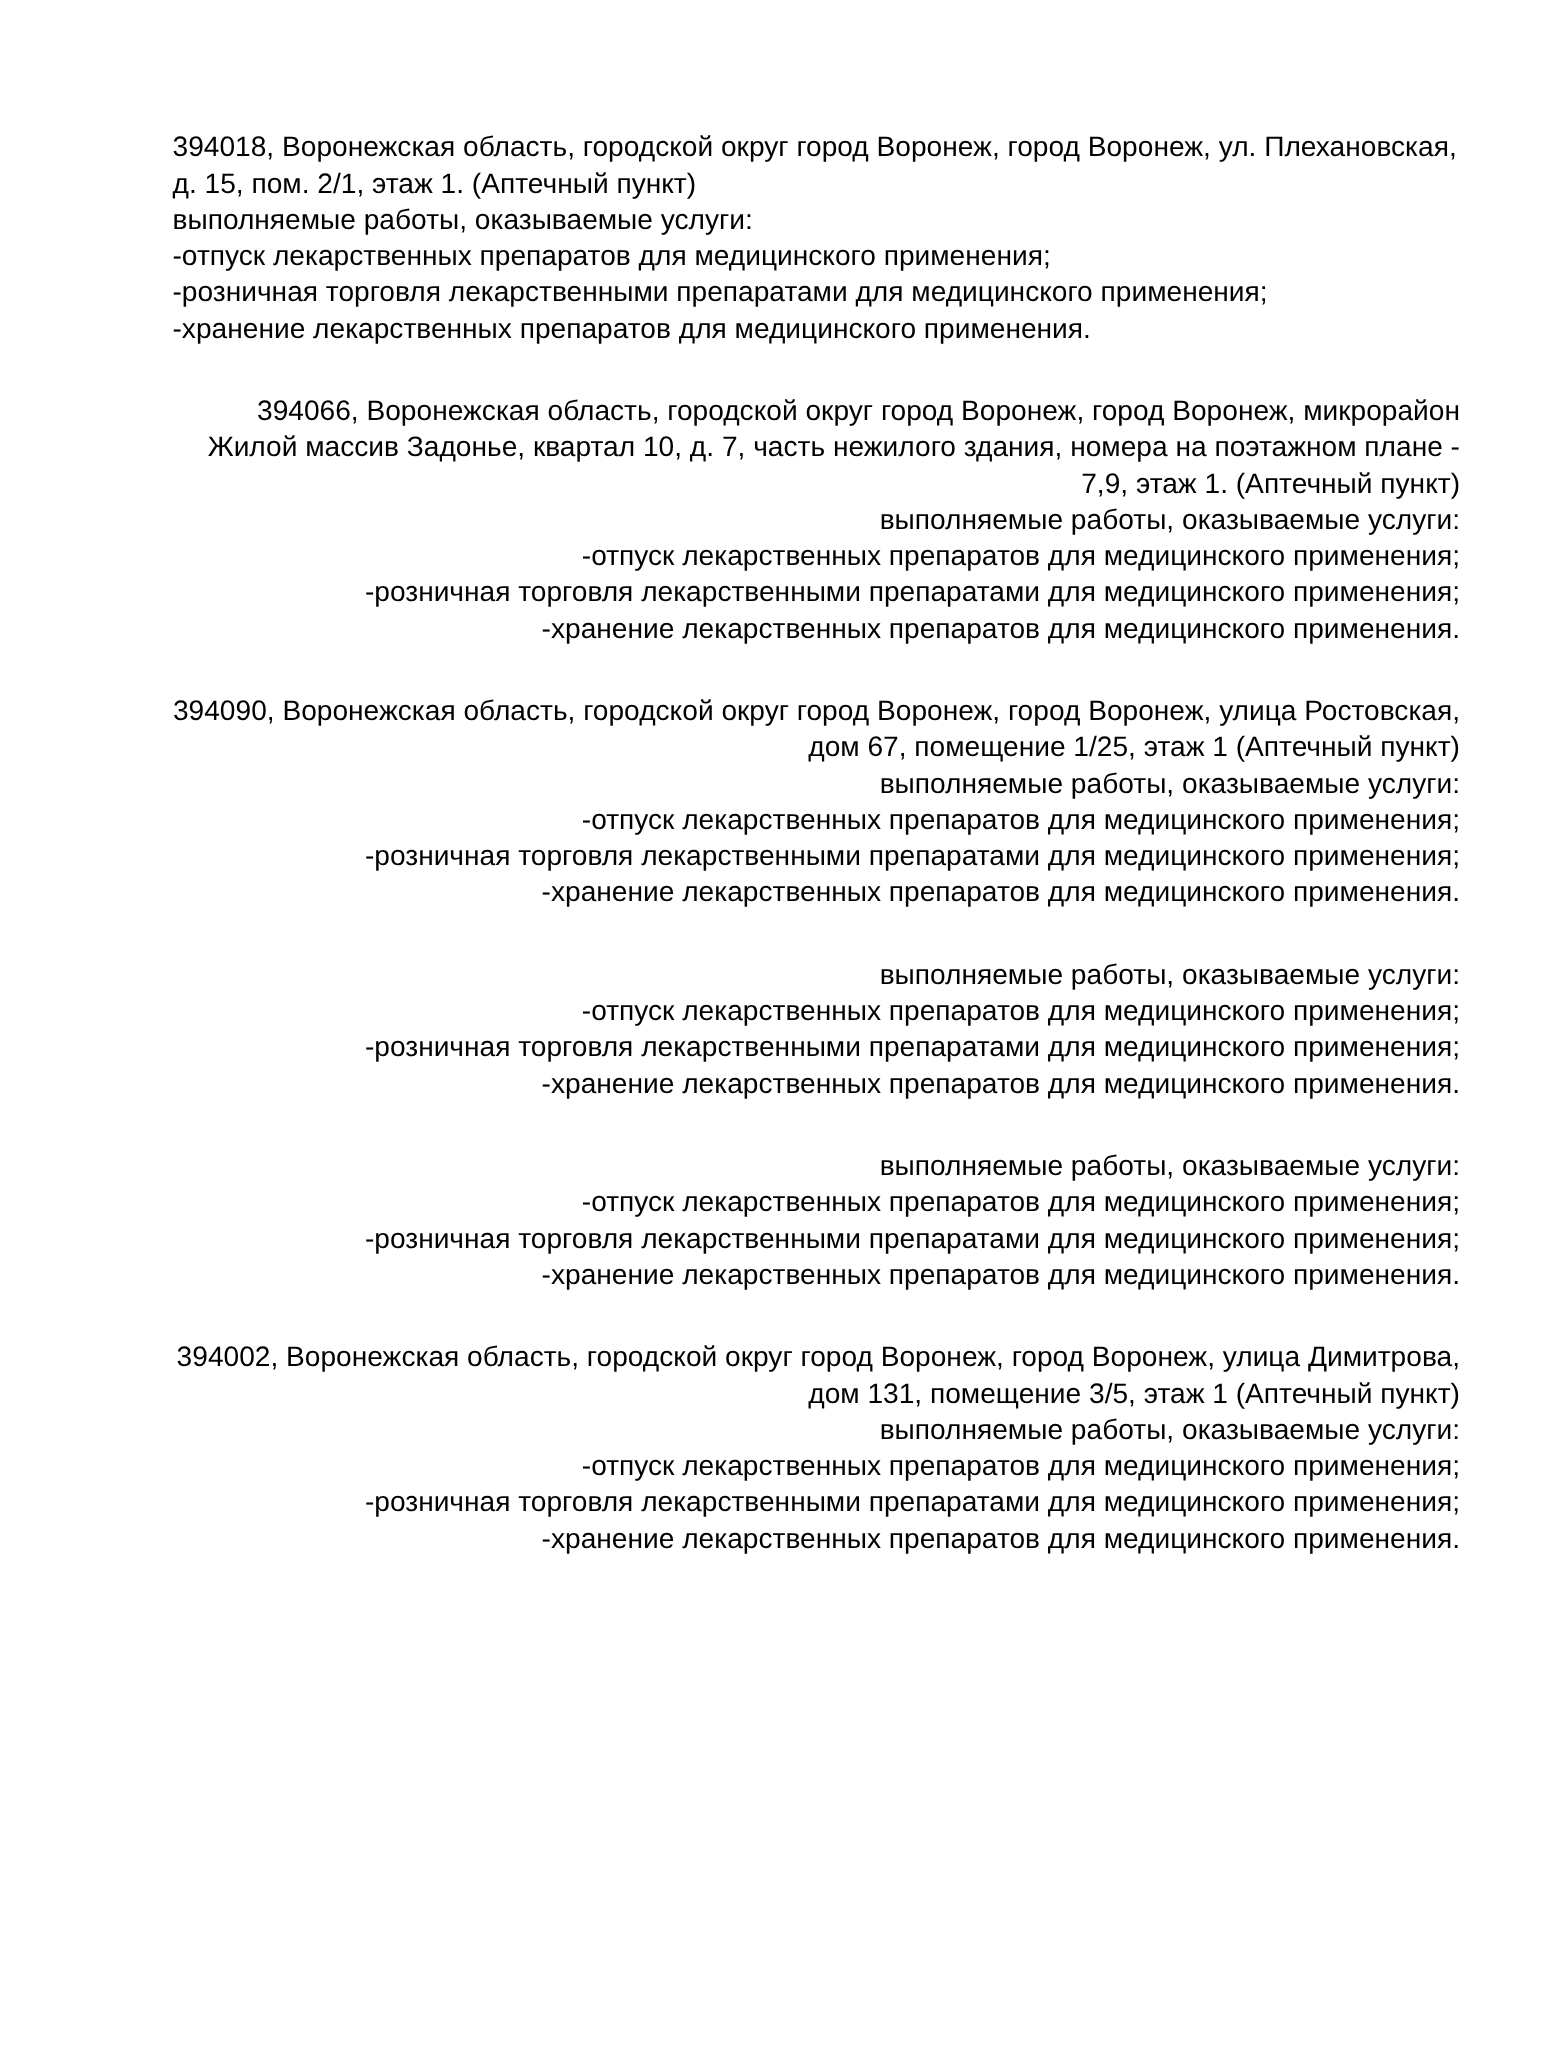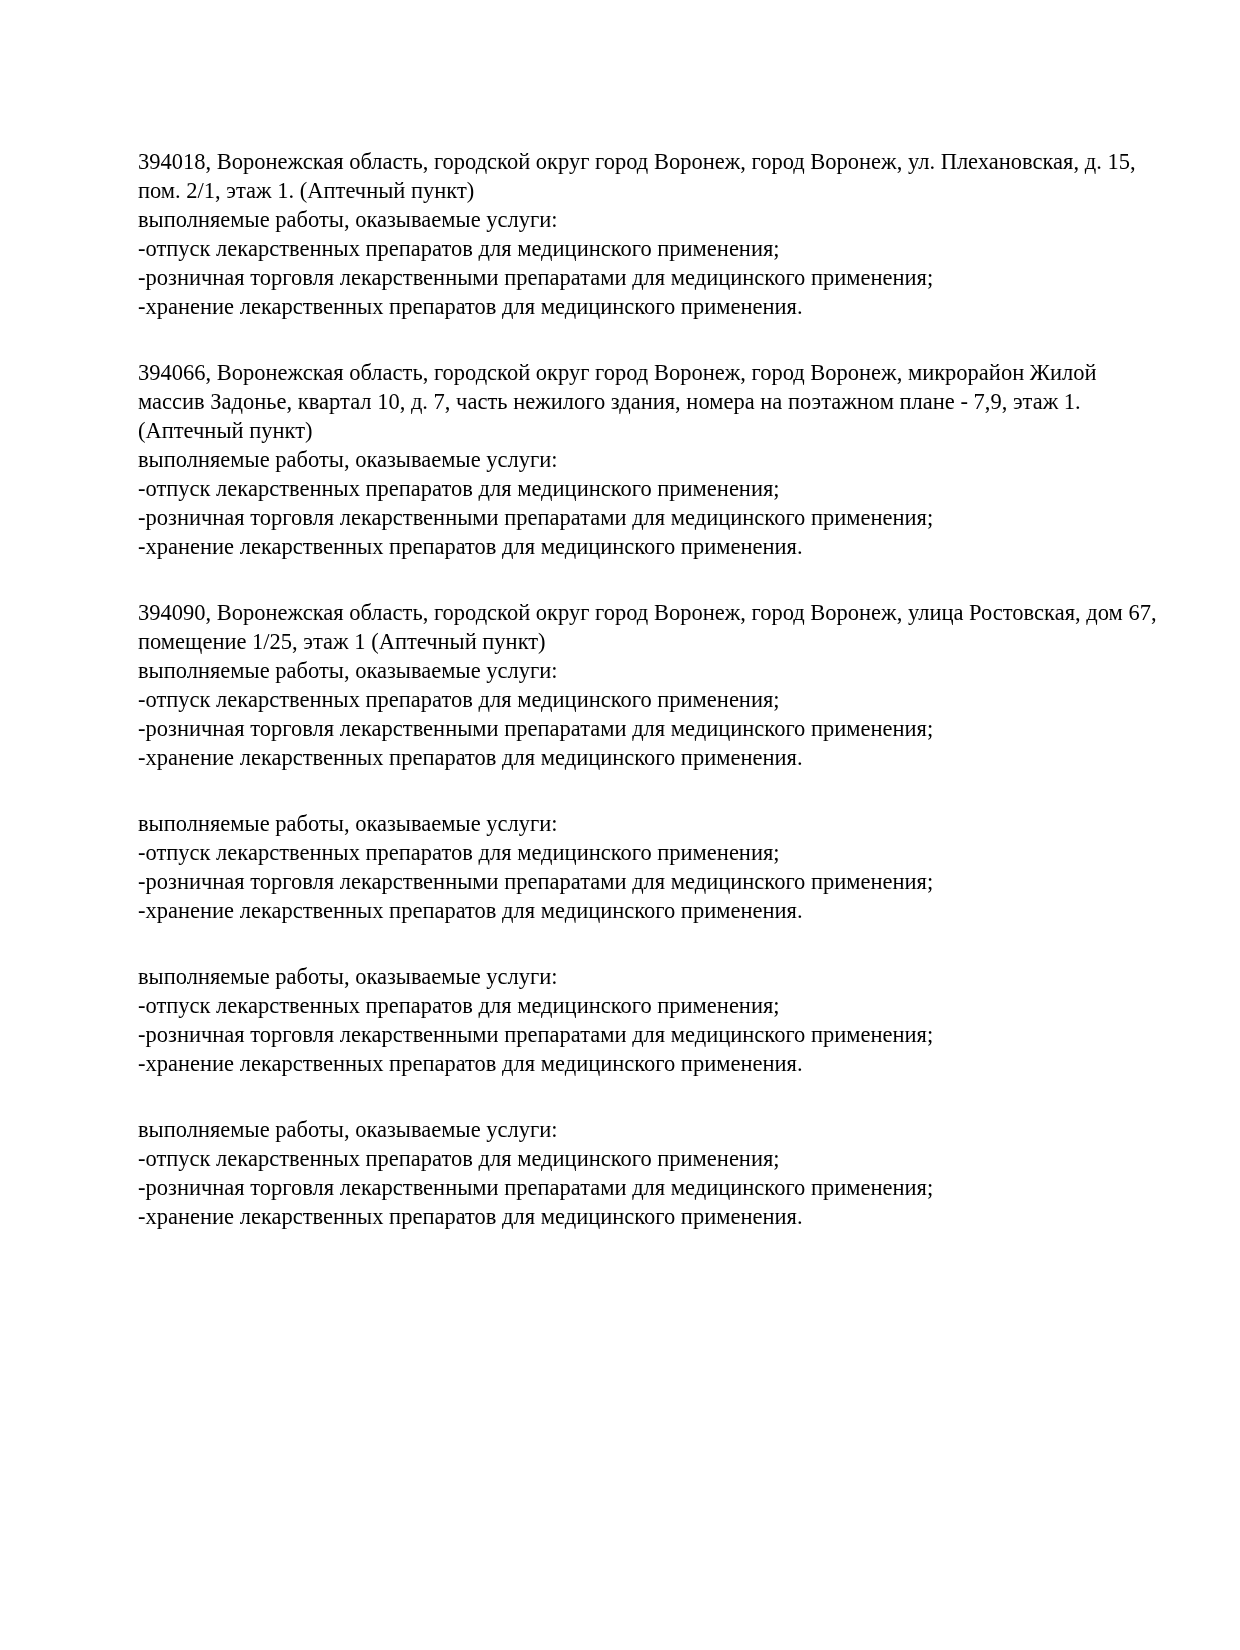--- a/index.html
+++ b/index.html
@@ -11,29 +11,29 @@
     height: 1650px;
     background: #ffffff;
     position: relative;
     overflow: hidden;
   }
   .page {
     position: absolute;
     left: 138px;
     top: 103px;
     width: 1030px;
-    font-family: Liberation Serif, serif;
+    font-family: Liberation Sans, sans-serif;
     font-size: 22.5px;
     line-height: 29px;
     color: #000000;
     text-align: left;
-    margin-top: 44px;
   }
   .entry + .entry {
     margin-top: 37px;
+    text-align: right;
   }
   .page p {
     margin: 0;
     padding: 0;
     word-spacing: normal;
   }
 </style>
 </head>
 <body>
 
@@ -71,19 +71,20 @@
   </section>
 
   <section class="entry">
     <p>выполняемые работы, оказываемые услуги:</p>
     <p>-отпуск лекарственных препаратов для медицинского применения;</p>
     <p>-розничная торговля лекарственными препаратами для медицинского применения;</p>
     <p>-хранение лекарственных препаратов для медицинского применения.</p>
   </section>
 
   <section class="entry">
+    <p>394002, Воронежская область, городской округ город Воронеж, город Воронеж, улица Димитрова, дом 131, помещение 3/5, этаж 1 (Аптечный пункт)</p>
     <p>выполняемые работы, оказываемые услуги:</p>
     <p>-отпуск лекарственных препаратов для медицинского применения;</p>
     <p>-розничная торговля лекарственными препаратами для медицинского применения;</p>
     <p>-хранение лекарственных препаратов для медицинского применения.</p>
   </section>
 
 </div>
 
 </body></html>

